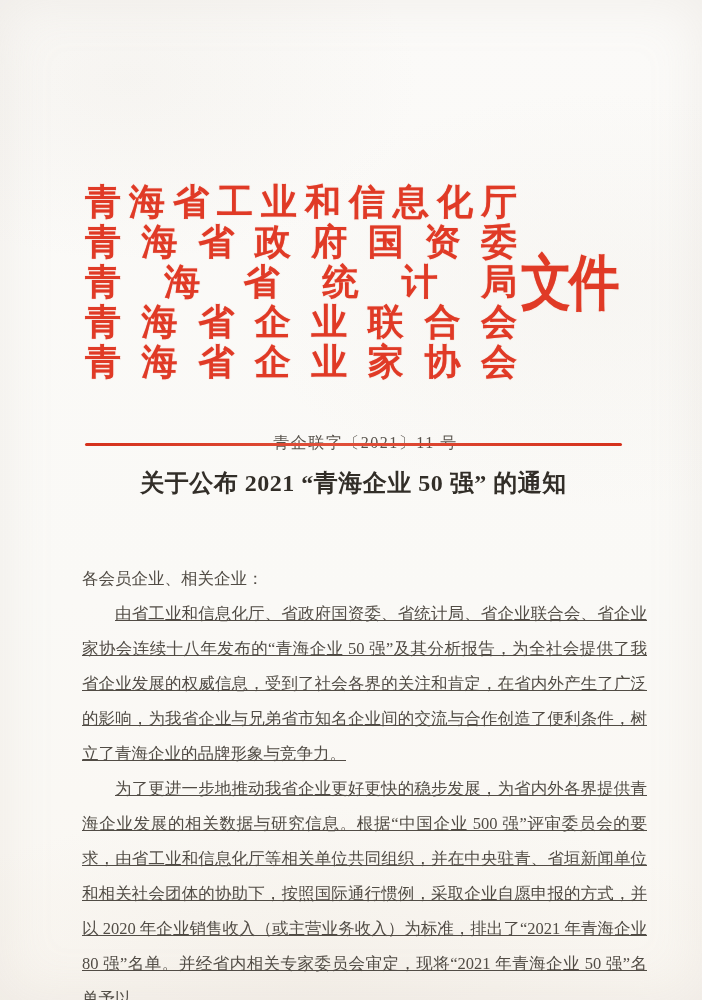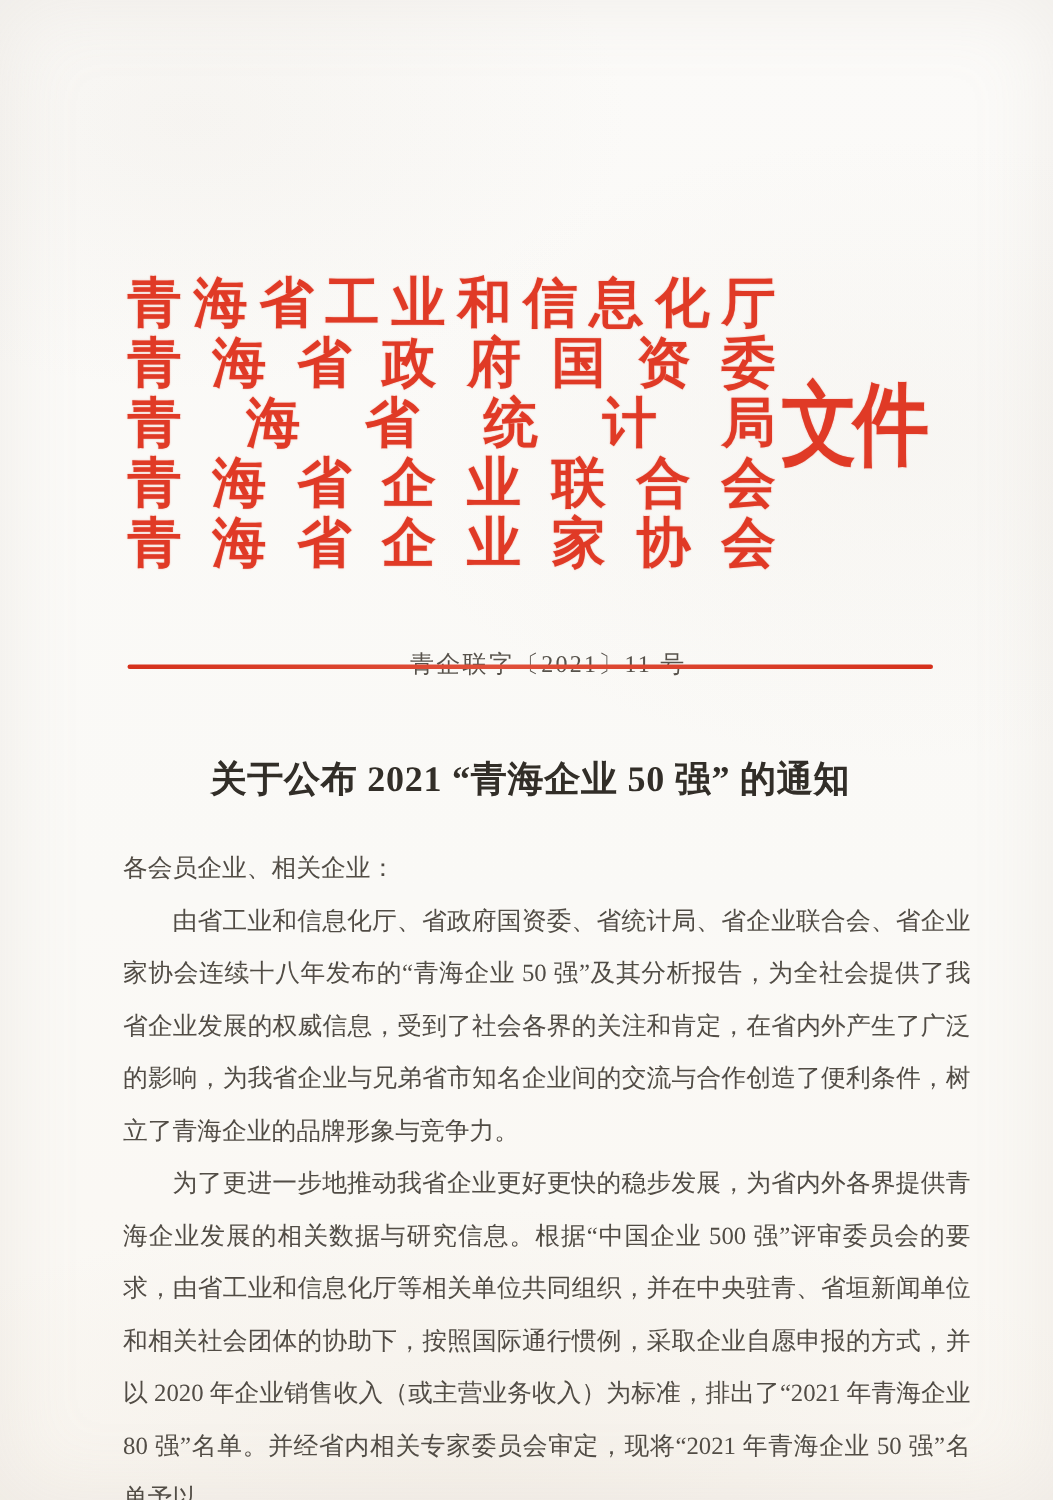--- a/index.html
+++ b/index.html
@@ -60,33 +60,32 @@
     border-radius:2px;
   }
 
   
   .doc-title{
     position:absolute;left:85px;top:467px;width:537px;
     text-align:center;
     color:var(--title-ink);
     font-size:24px;font-weight:700;letter-spacing:0.5px;
     white-space:nowrap;
-    margin-top:36px;
   }
 
   
   .body-text{
     position:absolute;left:82px;top:519px;width:565px;
     color:var(--body-ink);
     font-size:16.5px;line-height:35px;
     text-align:justify;
     margin-top:42px;
   }
   .salutation{margin:0;text-indent:0;}
-  .para{margin:0;text-indent:2em;}
+  .para{margin:0;text-indent:2em;text-decoration:underline;}
 </style>
 </head>
 <body>
 
 <div class="page">
 
   <div class="letterhead">
     <div class="issuer-line">
         <span>青</span>
         <span>海</span>

